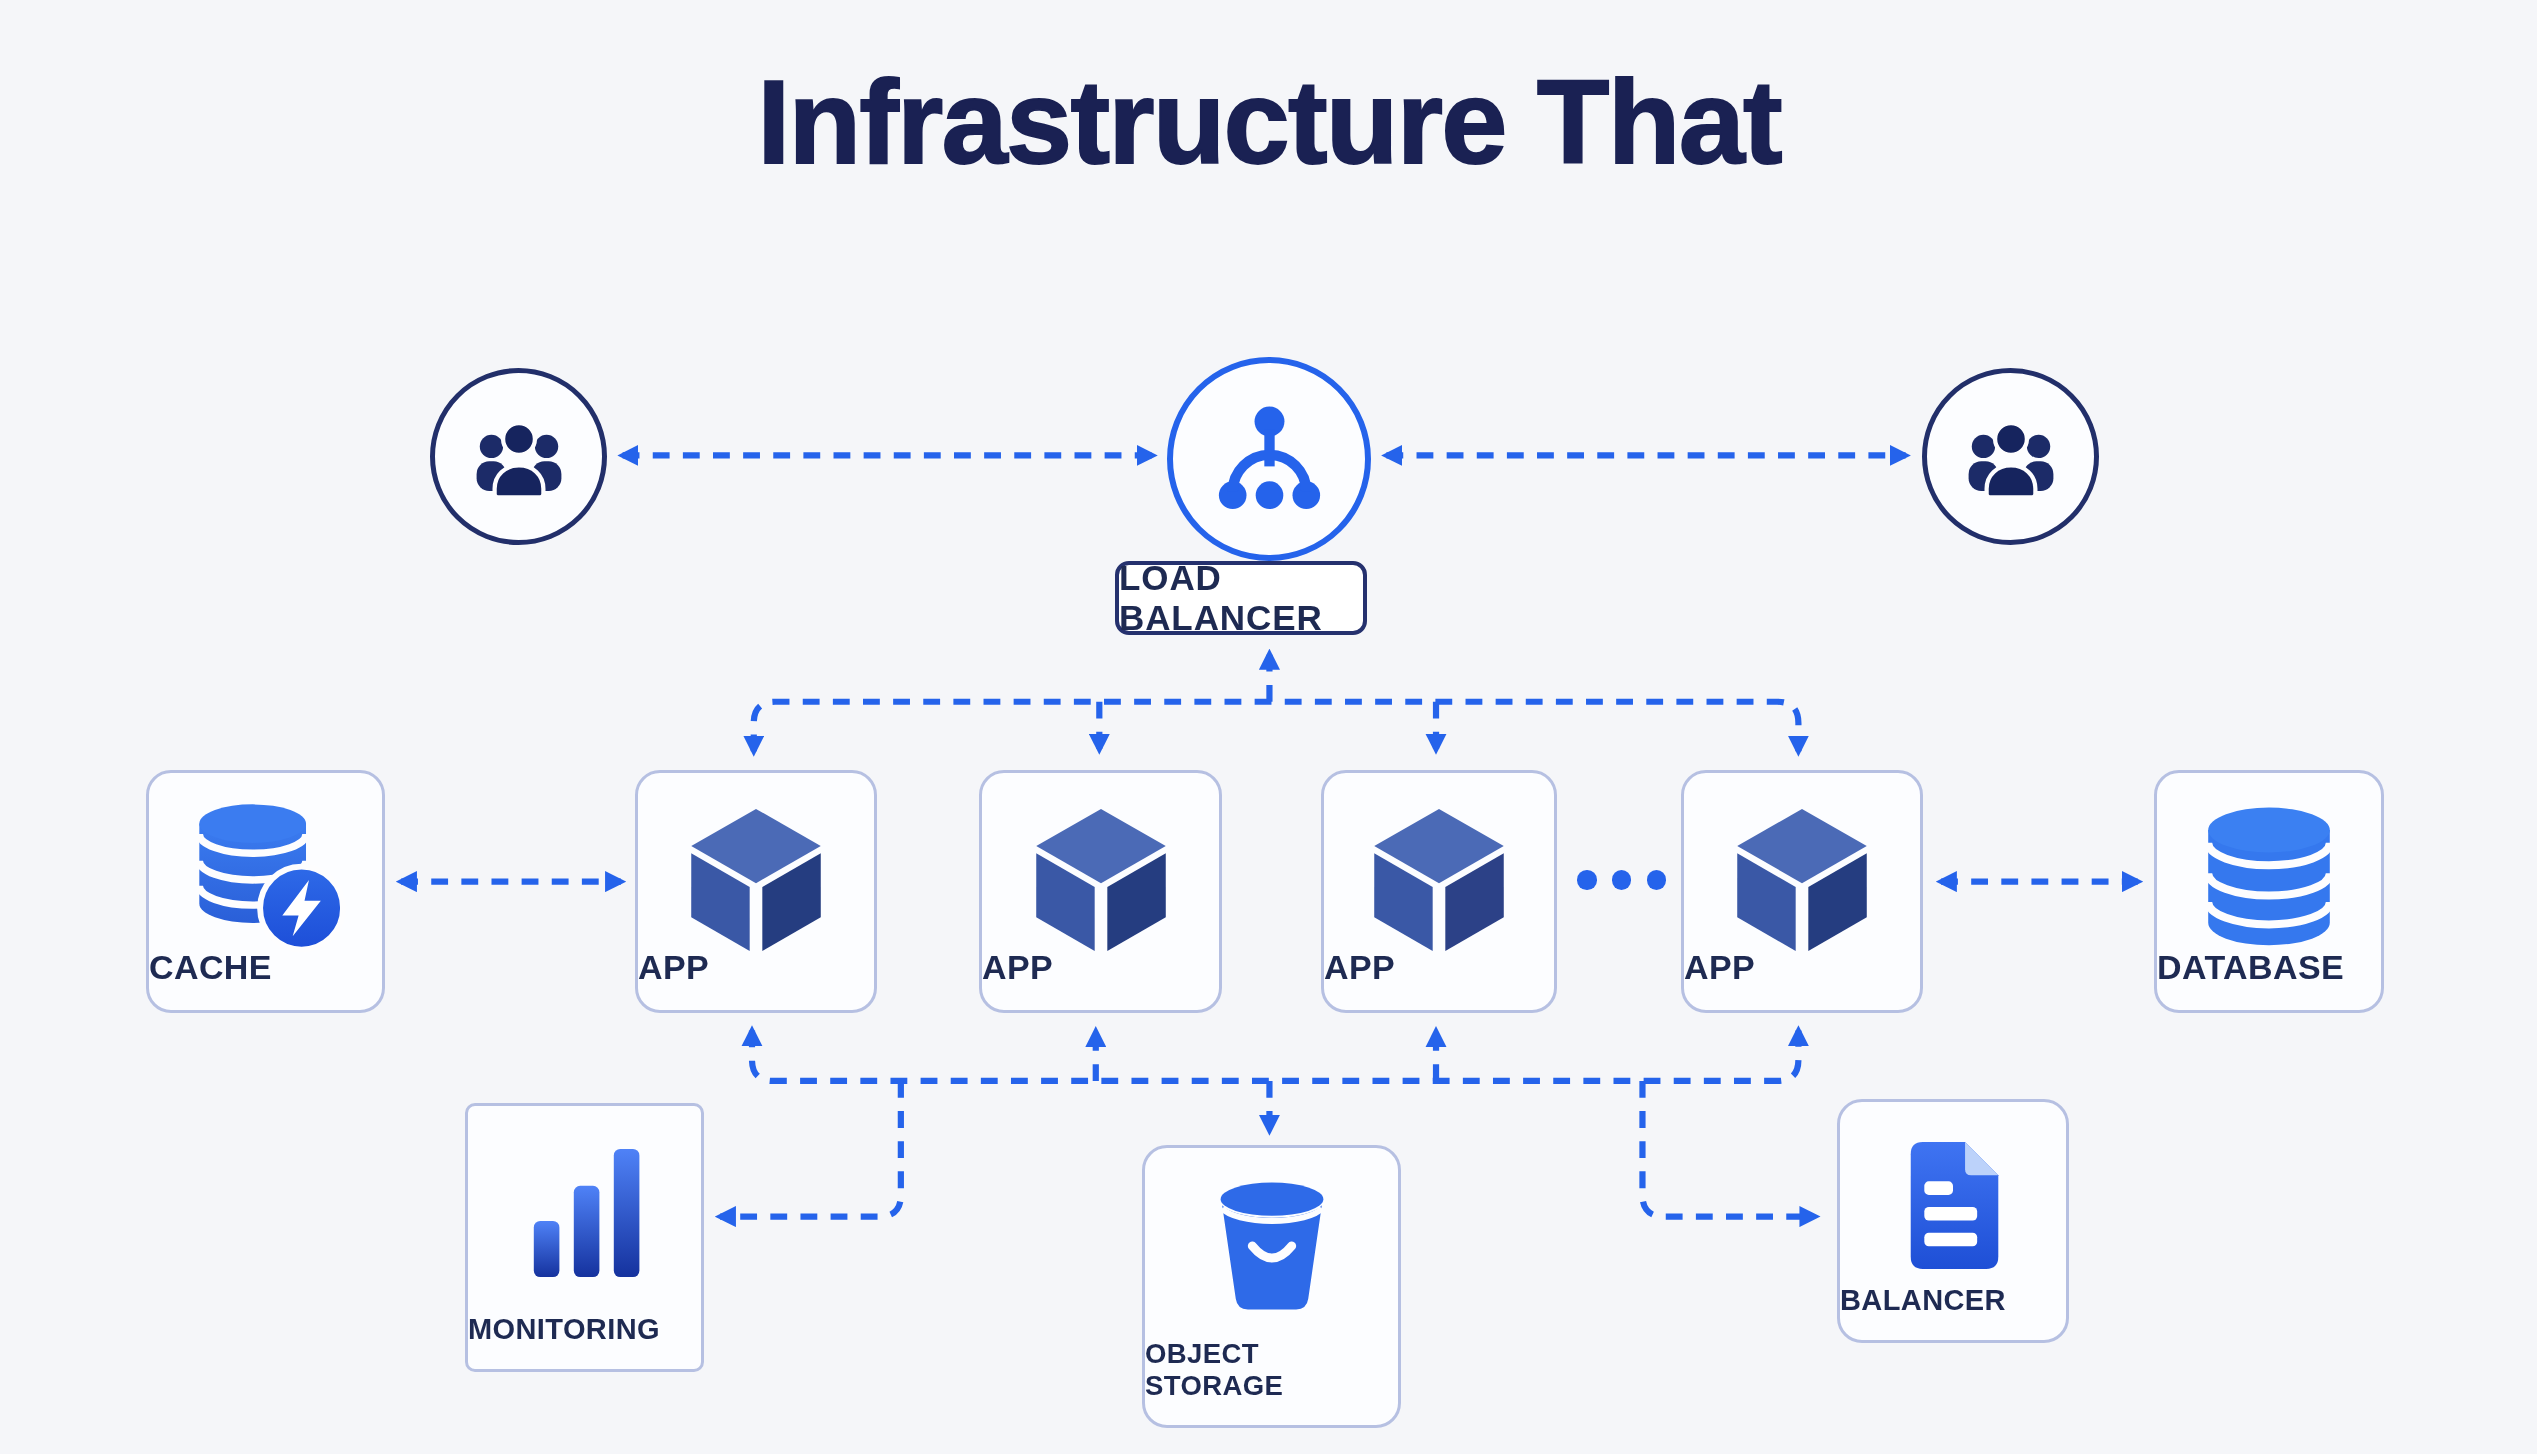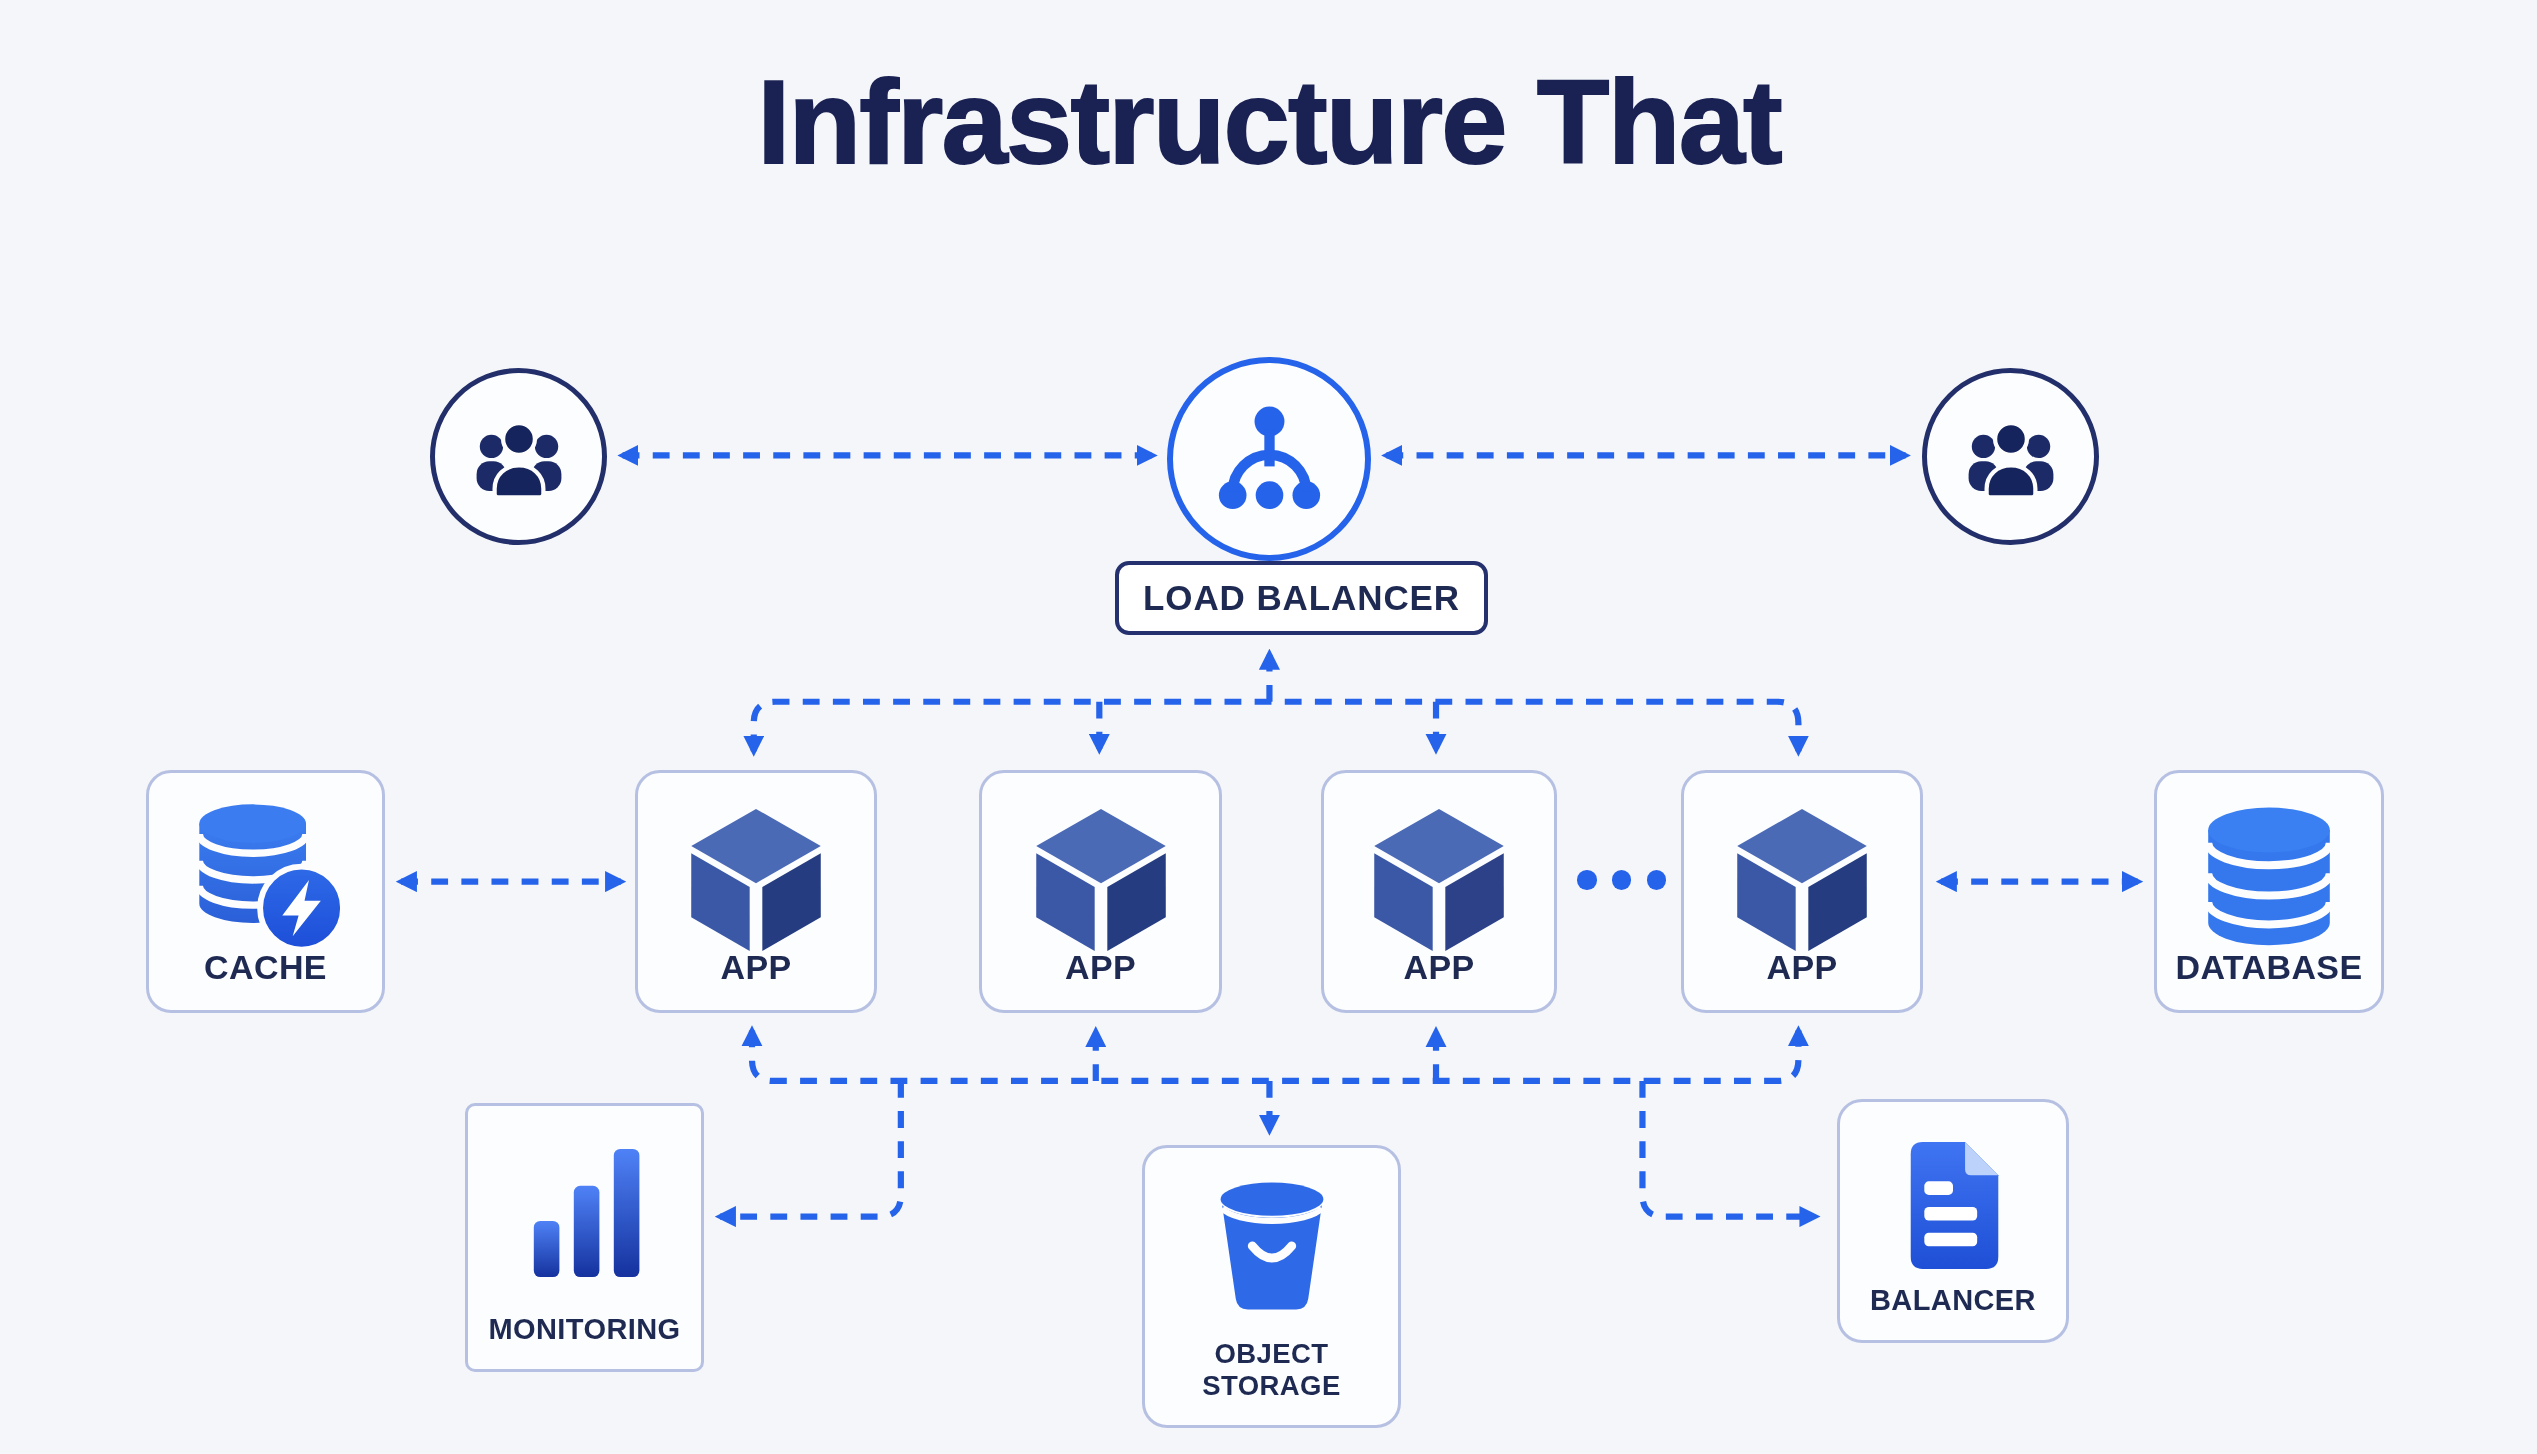--- a/index.html
+++ b/index.html
@@ -28,35 +28,35 @@
   }
 
   .circle-node{
     position:absolute;border-radius:50%;background:var(--node-bg);z-index:2;
     display:flex;align-items:center;justify-content:center;
   }
   .users-circle{width:177px;height:177px;border:5.3px solid #222f6a;}
   .lb-circle{width:204px;height:204px;border:6.2px solid var(--arrow);}
 
   .lb-label-box{
-    position:absolute;left:1115px;top:561px;width:373px;height:74px;z-index:3;
+    position:absolute;left:1115px;top:561px;width:252px;height:74px;z-index:3;
     background:#ffffff;border:4.4px solid #25316e;border-radius:14px;
     display:flex;align-items:center;justify-content:center;
     font-size:35px;font-weight:700;color:var(--label);letter-spacing:0.9px;
   }
 
   .node-box{
     position:absolute;z-index:2;
     background:var(--node-bg);
     border:3.5px solid var(--box-border);
     border-radius:25px;
   }
   .node-icon{position:absolute;left:50%;transform:translateX(-50%);}
   .node-label{
-    position:absolute;left:0;bottom:23px;width:100%;text-align:center;
+    position:absolute;left:0;bottom:23px;width:100%;
     font-weight:700;color:var(--label);letter-spacing:0.4px;
   }
   .mid-label{font-size:34px;}
   .bot-label{font-size:29px;}
 
   .ellipsis{
     position:absolute;left:1577px;top:870px;width:89px;z-index:2;
     display:flex;justify-content:space-between;align-items:center;
   }
   .ellipsis .dot{width:19.5px;height:19.5px;border-radius:50%;background:var(--arrow);}

